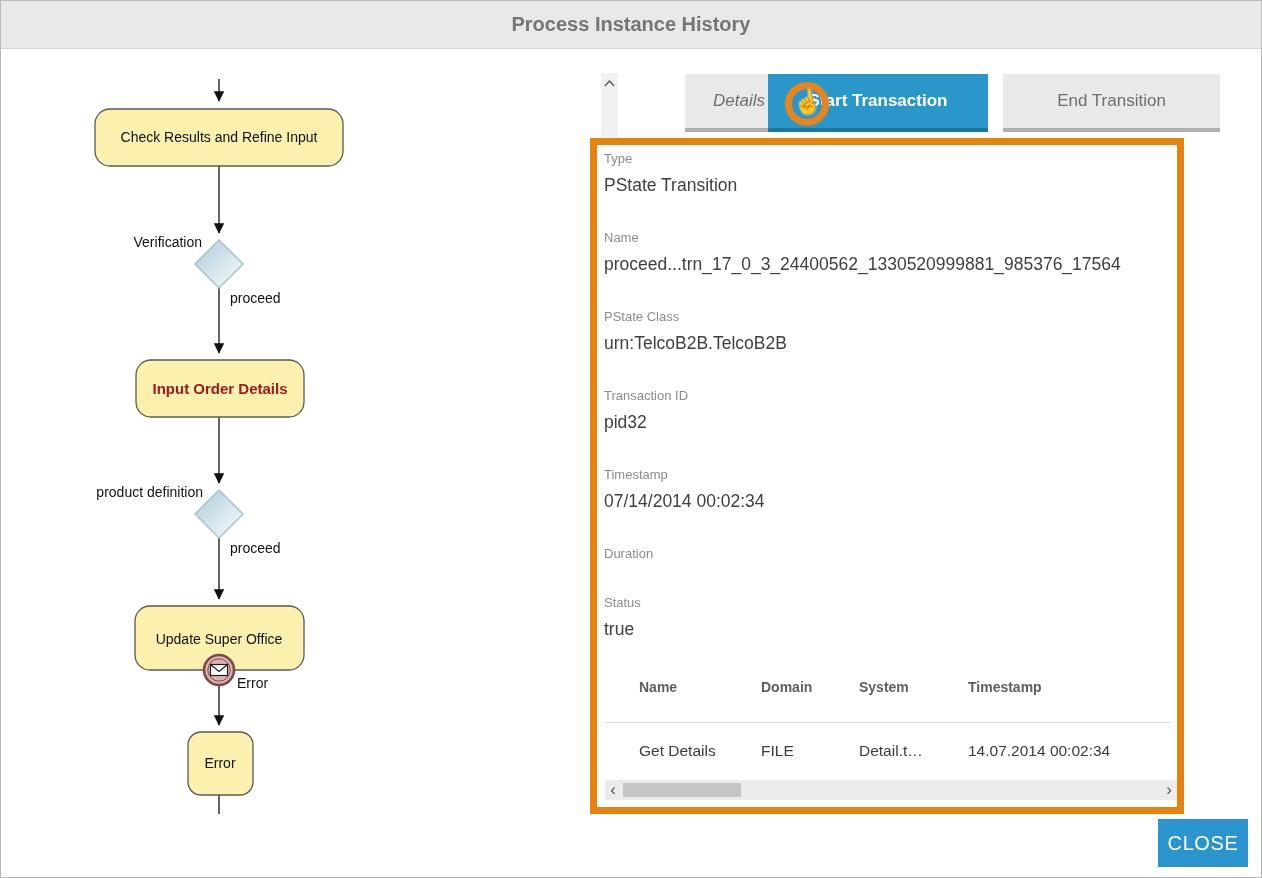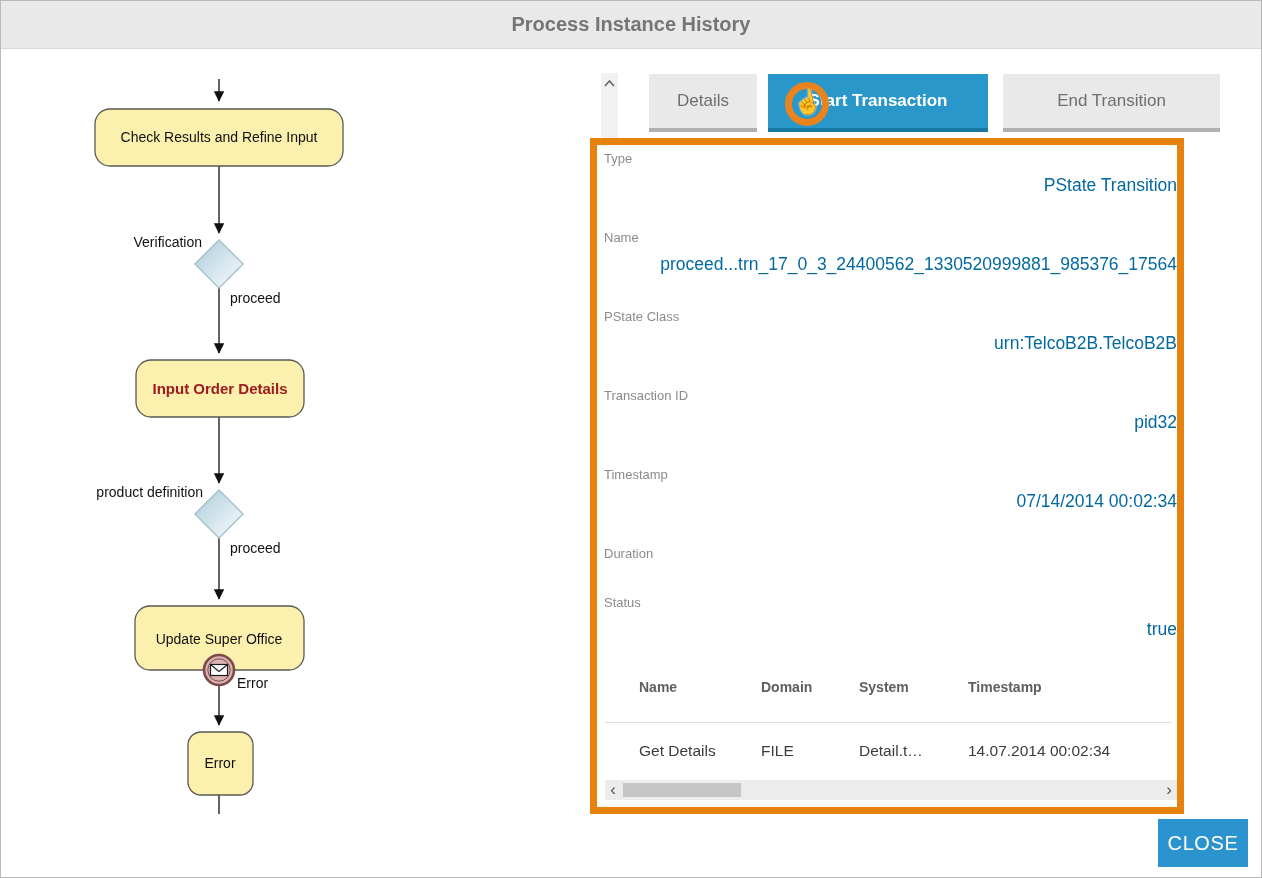--- a/index.html
+++ b/index.html
@@ -38,21 +38,21 @@
   
   .tab {
     position:absolute; top:73px; height:58px;
     background:#e9e9e9; border:none; border-bottom:4px solid #b1b1b1;
     color:#6e6e6e; font-size:17px; font-family:inherit; cursor:pointer;
   }
   .tab.active {
     background:#2997C9; border-bottom-color:#16789E;
     color:#fff; font-weight:bold;
   }
-  .tab-details { left:648px; width:108px; }
+  .tab-details { left:684px; width:108px;font-style:italic; }
   .tab-start { left:767px; width:220px; }
   .tab-end { left:1002px; width:217px; }
 
   
   .click-ring {
     position:absolute; left:784px; top:81px; width:44px; height:44px;
     border:7px solid #E8831D; border-radius:50%;
     display:flex; align-items:center; justify-content:center;
     pointer-events:none; z-index:5;
   }
@@ -62,21 +62,21 @@
   }
 
   
   .panel {
     position:absolute; left:589px; top:137px; width:594px; height:676px;
     border:7px solid #E8820E; background:#fff;
     padding:6px 0 0 7px; overflow:hidden;
   }
   .field { margin-bottom:34px; }
   .field .lbl { font-size:13px; color:#8b8b8b; margin-bottom:9px; }
-  .field .val { font-size:17.5px; color:#0369a1; white-space:nowrap; overflow:hidden;text-align:right; }
+  .field .val { font-size:17.5px; color:#404040; white-space:nowrap; overflow:hidden; }
 
   .dtable { margin-top:39px; }
   .dtable .thead, .dtable .trow {
     display:grid; grid-template-columns:122px 98px 109px auto;
     padding-left:35px;
   }
   .dtable .thead { color:#5e5e5e; font-size:14px; font-weight:bold; }
   .dtable .divider { border:none; border-top:1px solid #dcdcdc; margin:27px 6px 0 1px; }
   .dtable .trow { margin-top:19px; color:#3c3c3c; font-size:15.5px; cursor:pointer; }
 

